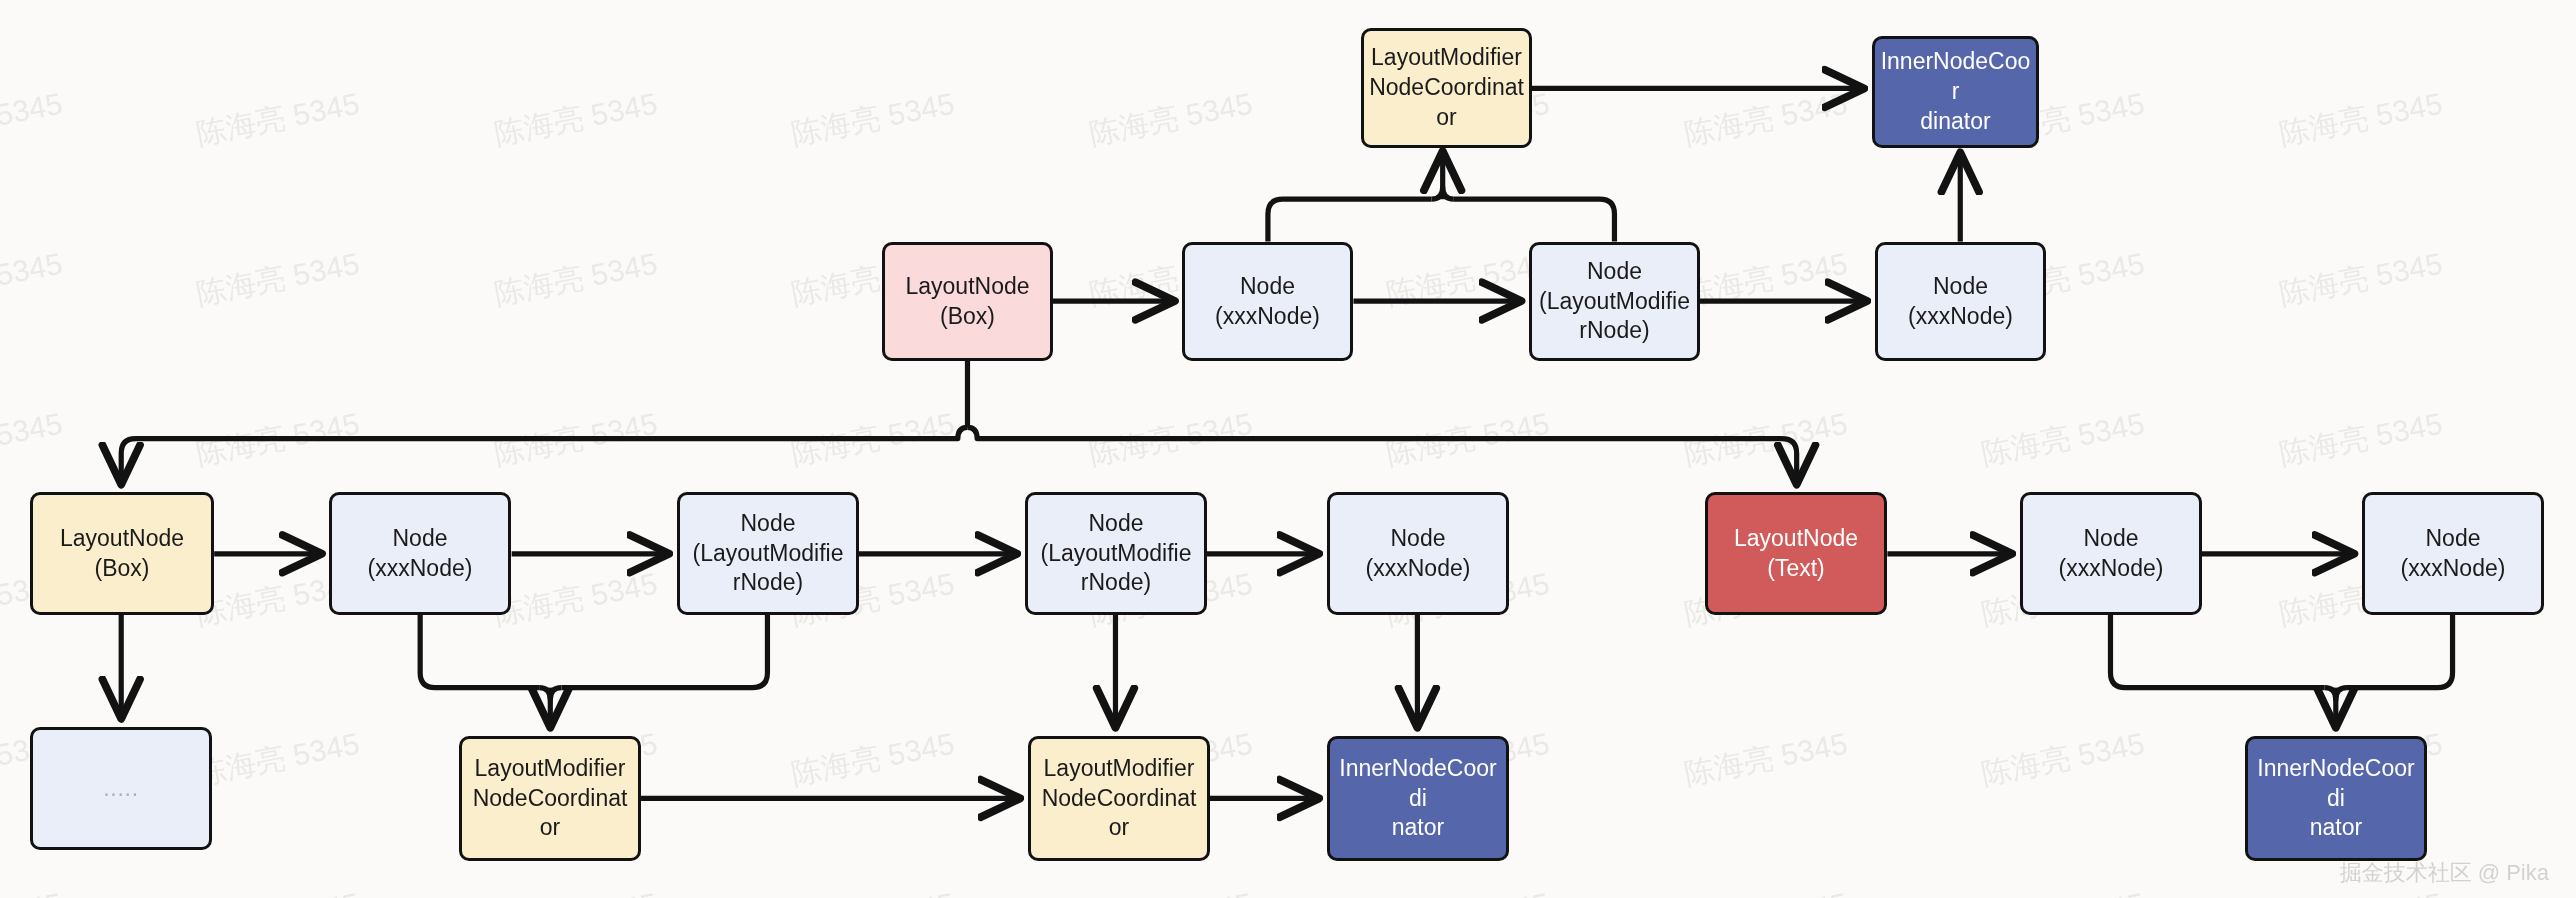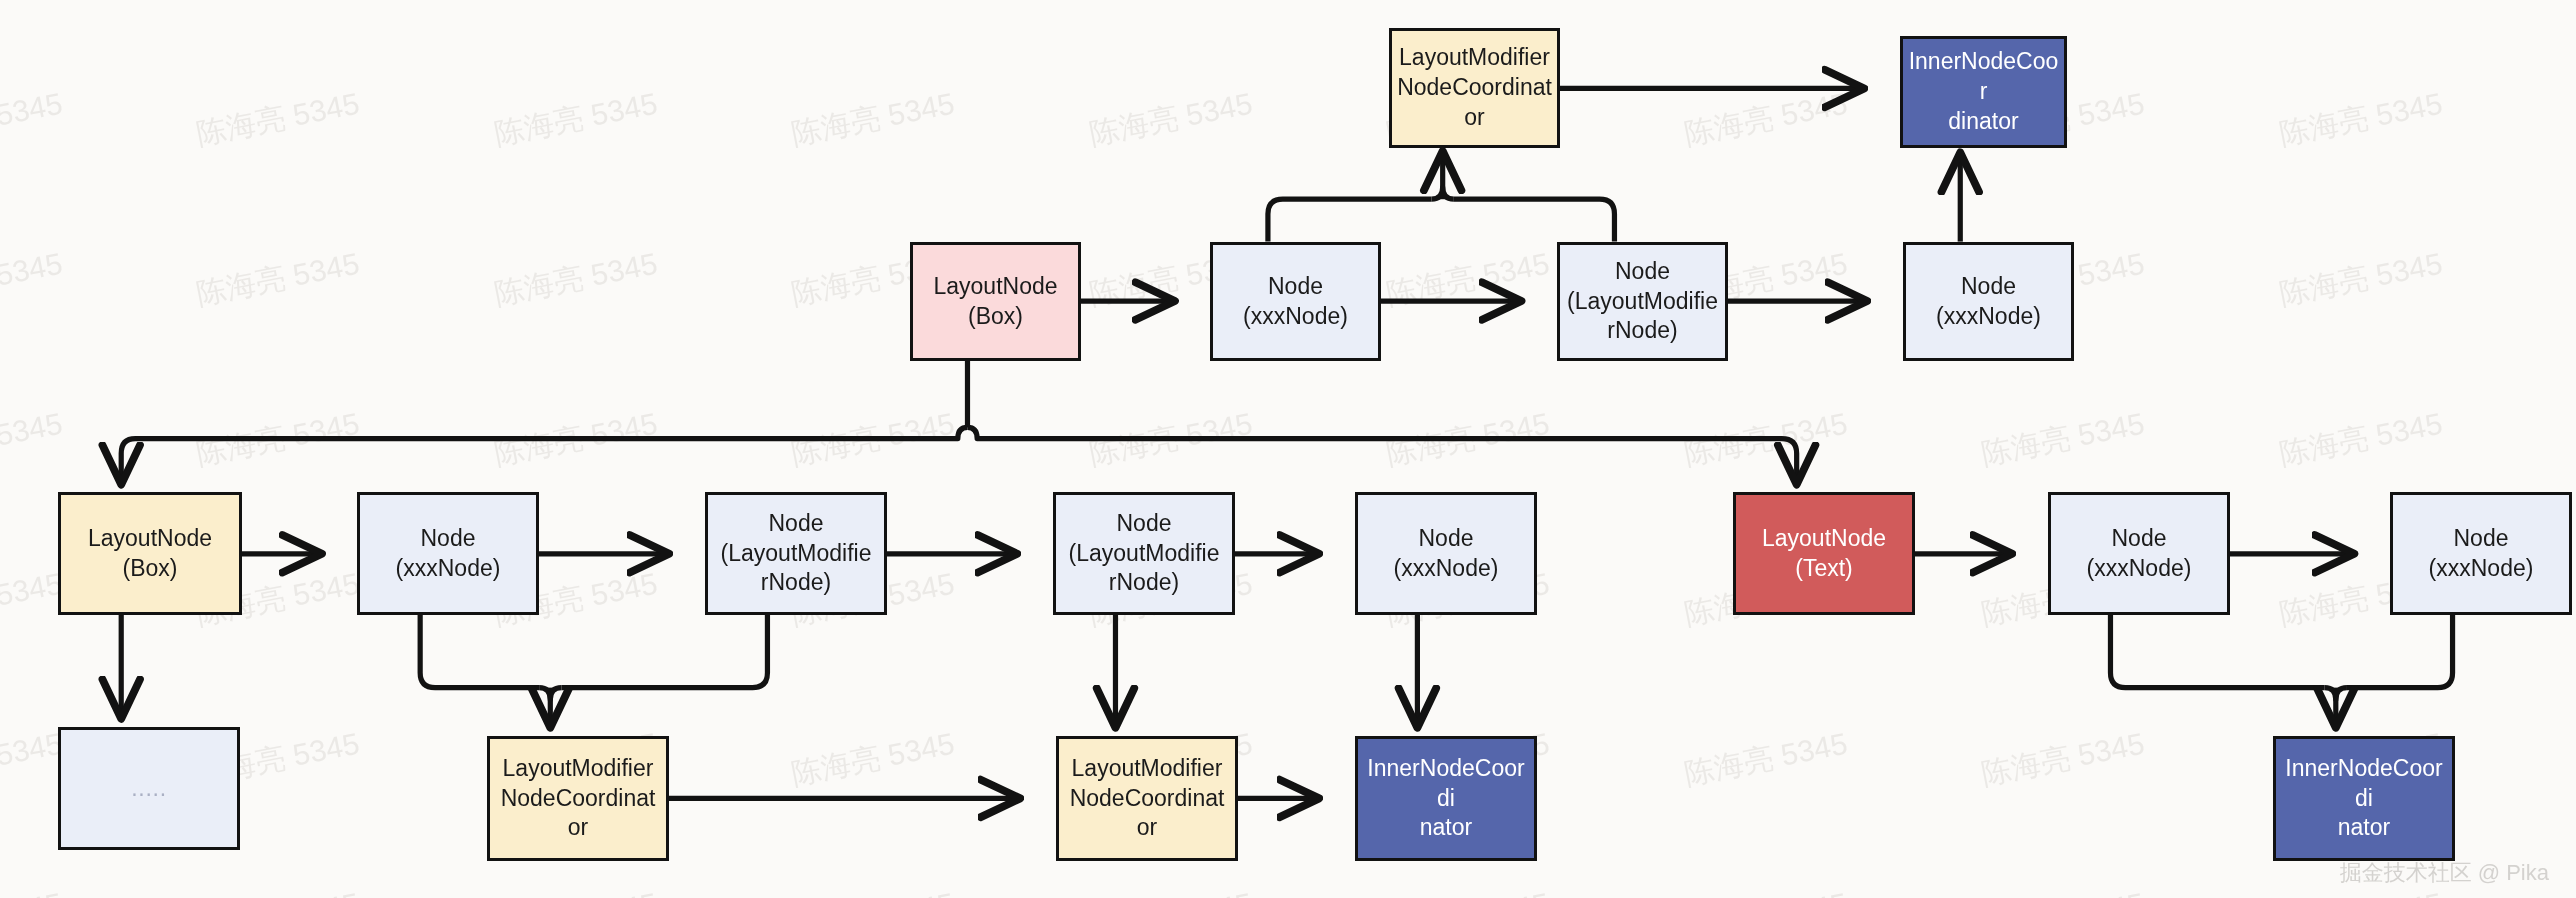--- a/index.html
+++ b/index.html
@@ -40,32 +40,31 @@
     width: 2576px;
     height: 898px;
     z-index: 1;
   }
 
   
   .node {
     position: absolute;
     box-sizing: border-box;
     border: 3.7px solid #121212;
-    border-radius: 0;
+    border-radius: 10px;
     display: flex;
     align-items: center;
     justify-content: center;
     text-align: center;
     z-index: 2;
     padding: 3px 4.5px;
     line-height: 1.30;
     font-size: 23px;
     overflow: hidden;
     word-break: break-all;
-    margin-left: 28px;
   }
   .node .label {
     display: block;
     width: 100%;
   }
 
   .fill-blue-pale { background: #eaeef8; color: #1b1b1b; }
   .fill-yellow    { background: #fbeecc; color: #1b1b1b; }
   .fill-pink      { background: #fbdadb; color: #1b1b1b; }
   .fill-red       { background: #d15b5b; color: #ffffff; }

